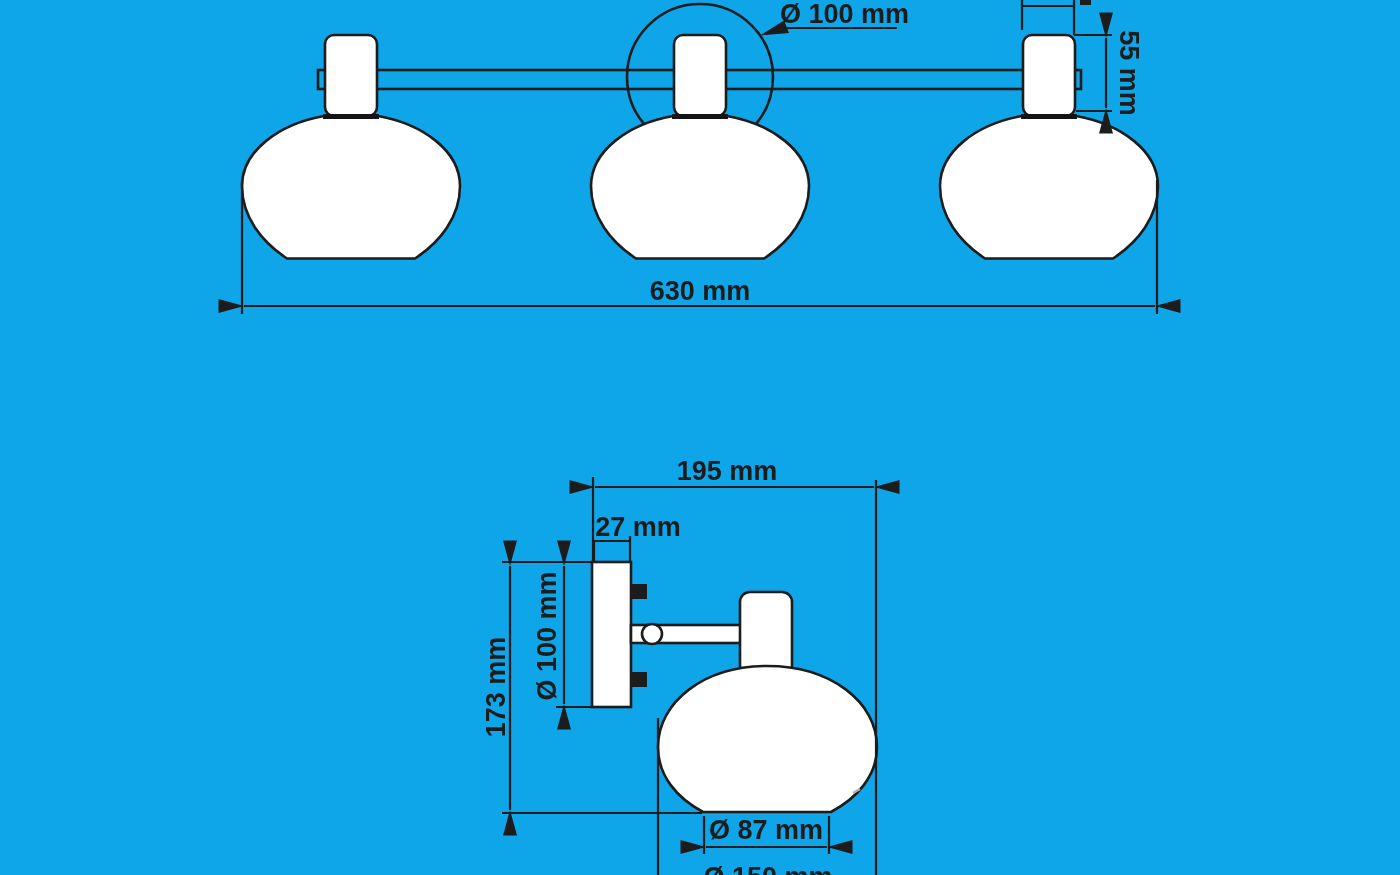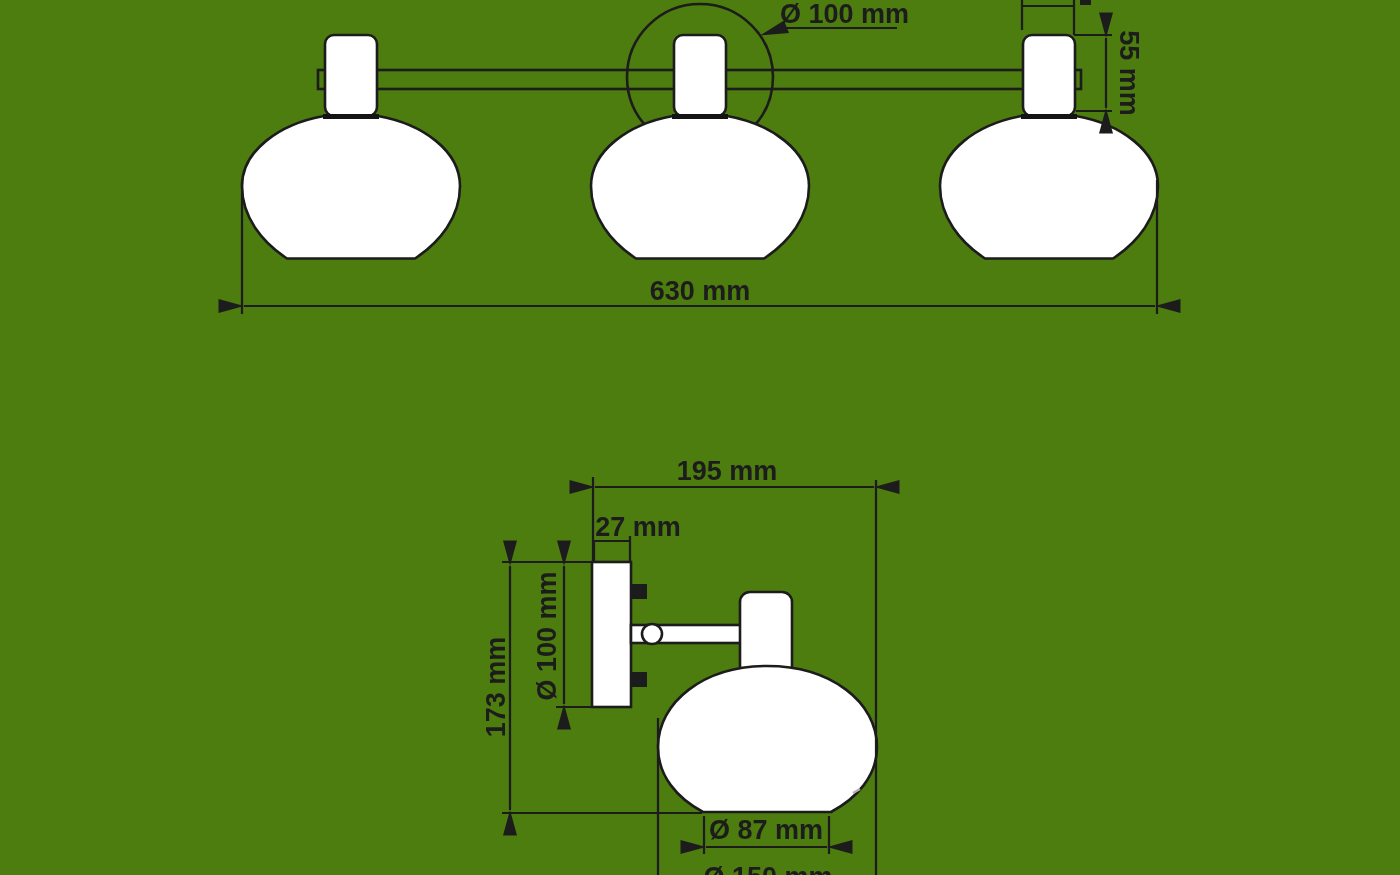--- a/index.html
+++ b/index.html
@@ -1,16 +1,16 @@
 <!DOCTYPE html>
 <html><head>
 <meta charset="utf-8">
 <style>
   html,body{margin:0;padding:0;background:#ffffff;}
-  #stage{position:relative;width:1400px;height:875px;background:#4d7c0f;overflow:hidden;}
+  #stage{position:relative;width:1400px;height:875px;background:#0ea5e9;overflow:hidden;}
   svg{display:block;}
   .draw{stroke:#1c1c1c;stroke-width:2.6;fill:none;}
   .fillw{fill:#ffffff;}
   .dim{stroke:#1c1c1c;stroke-width:2.2;fill:none;}
   .thick{stroke:#141414;stroke-width:5;}
   .blk{fill:#1c1c1c;}
   .artifact{stroke:#b0b0b0;stroke-width:2.5;}
   text{font-family:"Liberation Sans",sans-serif;font-weight:700;font-size:27px;fill:#1c1c1c;}
 </style>
 </head>

